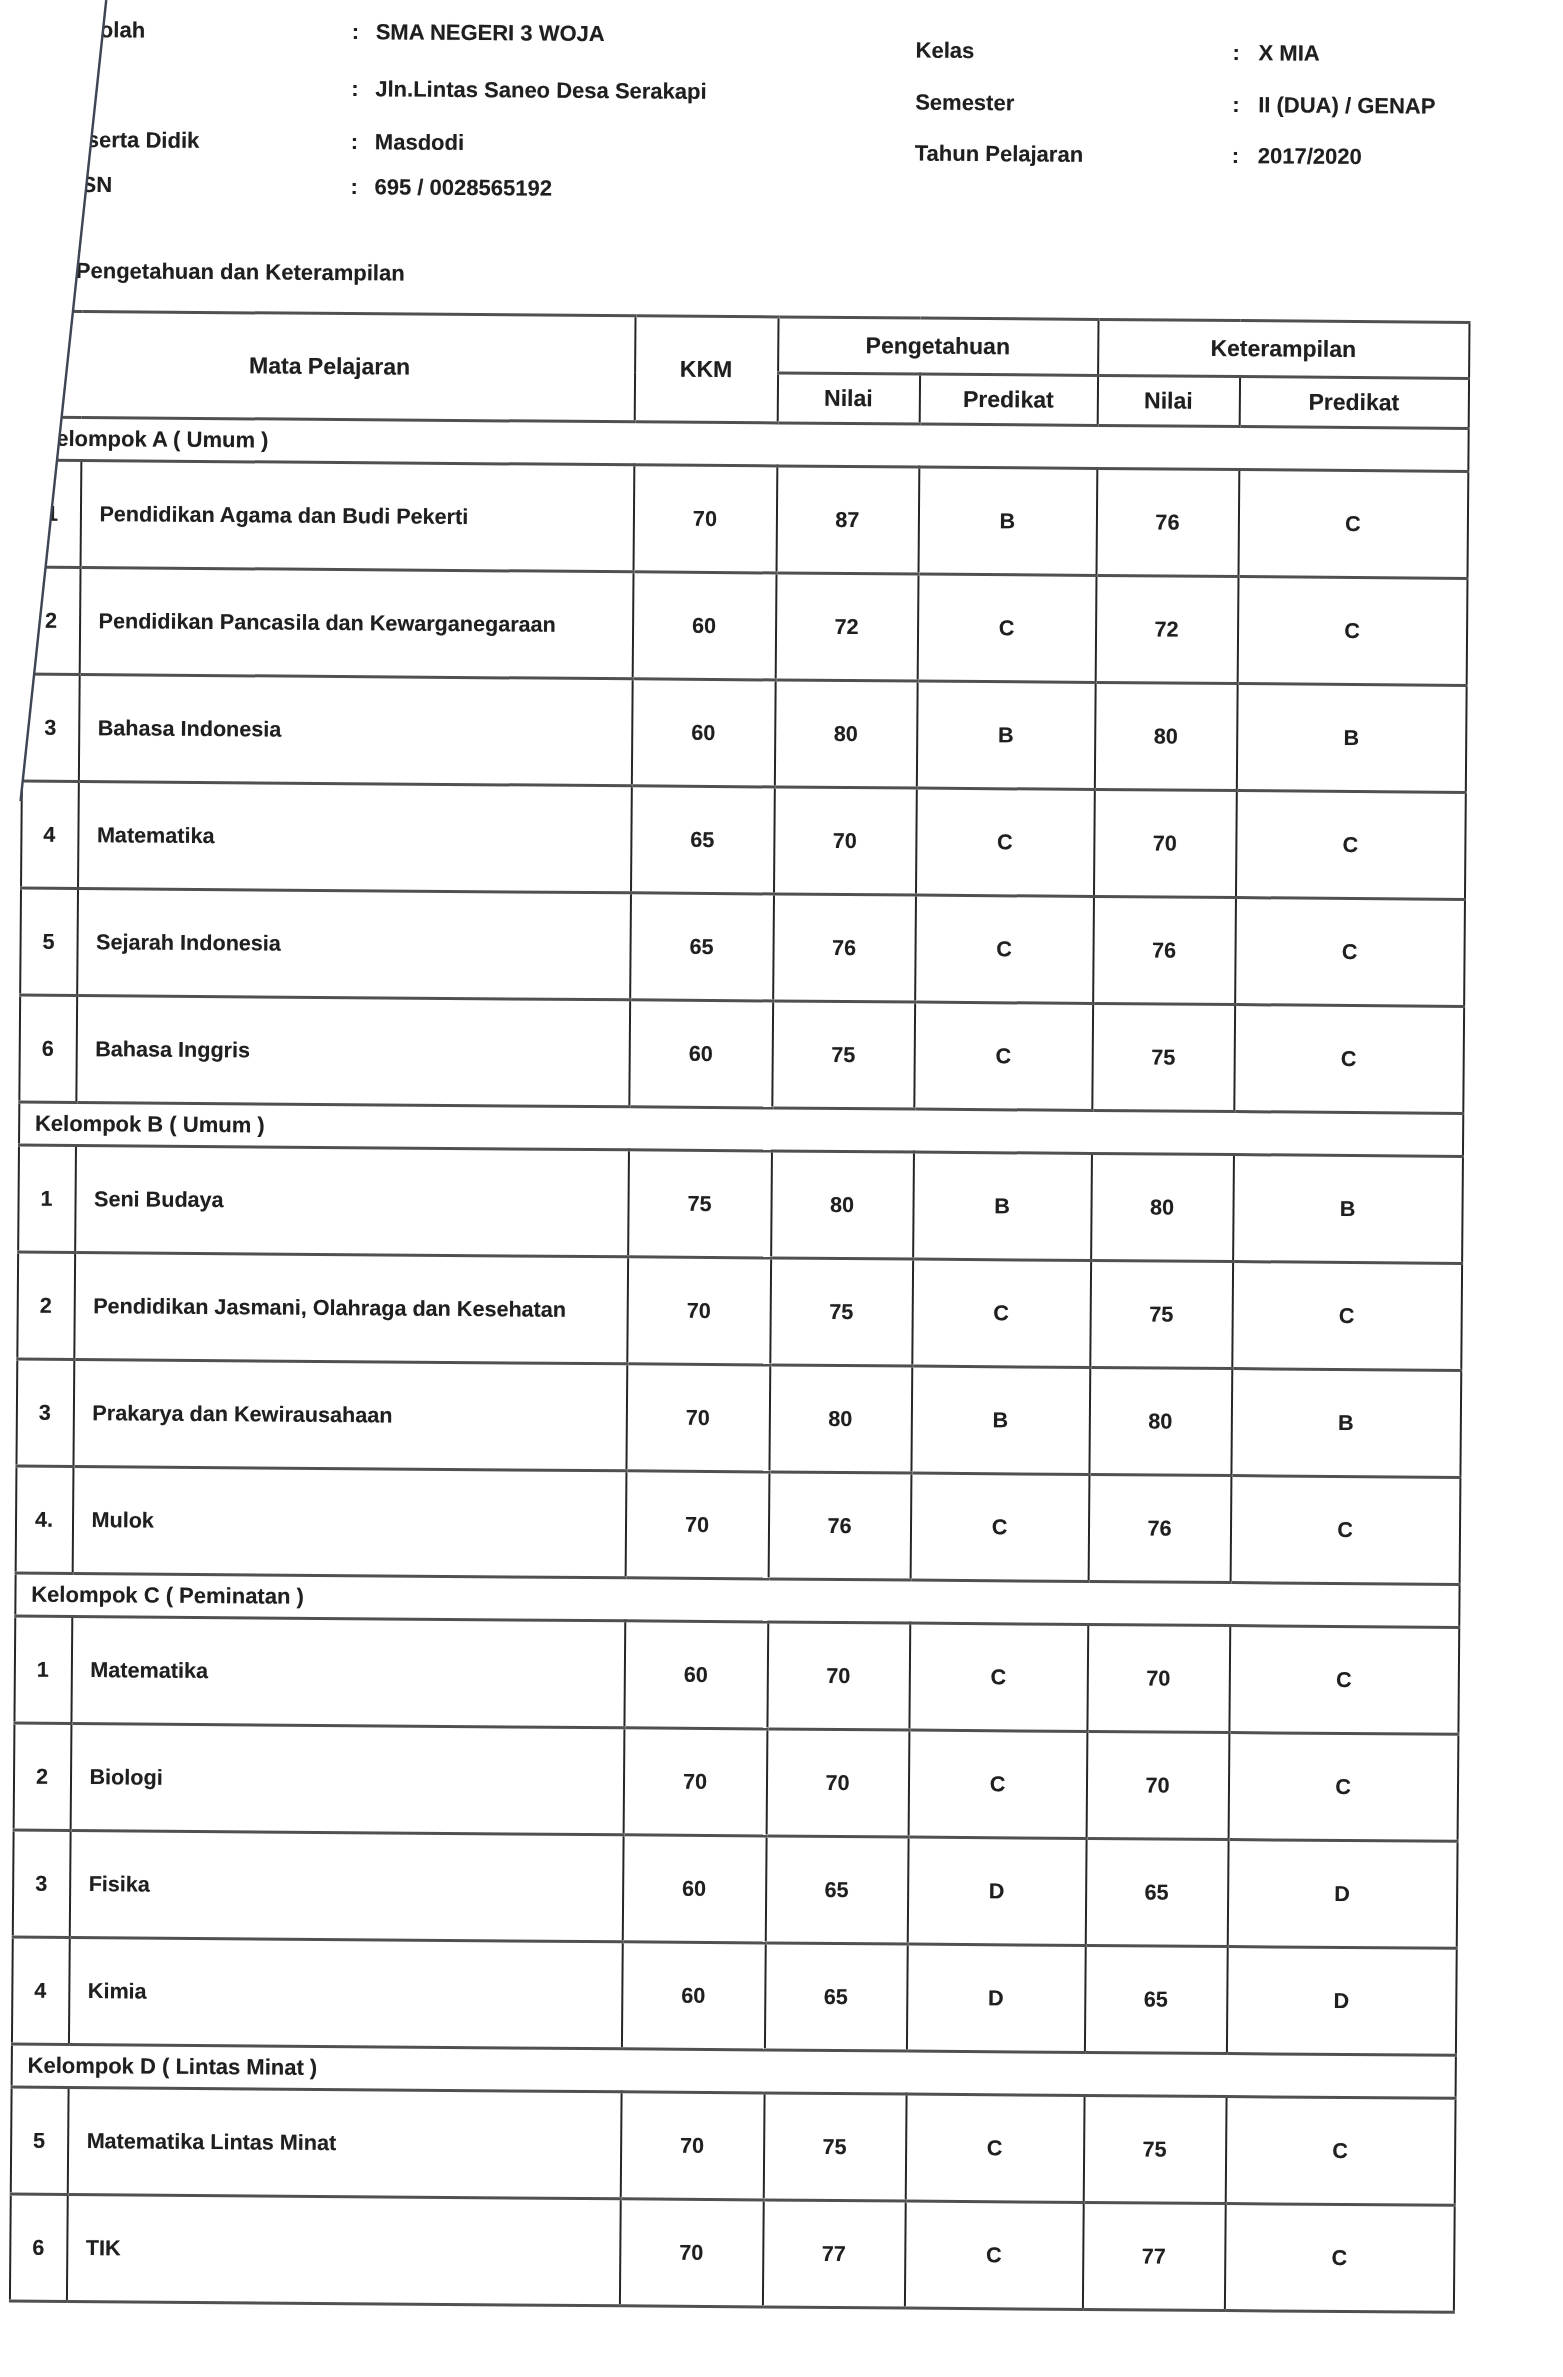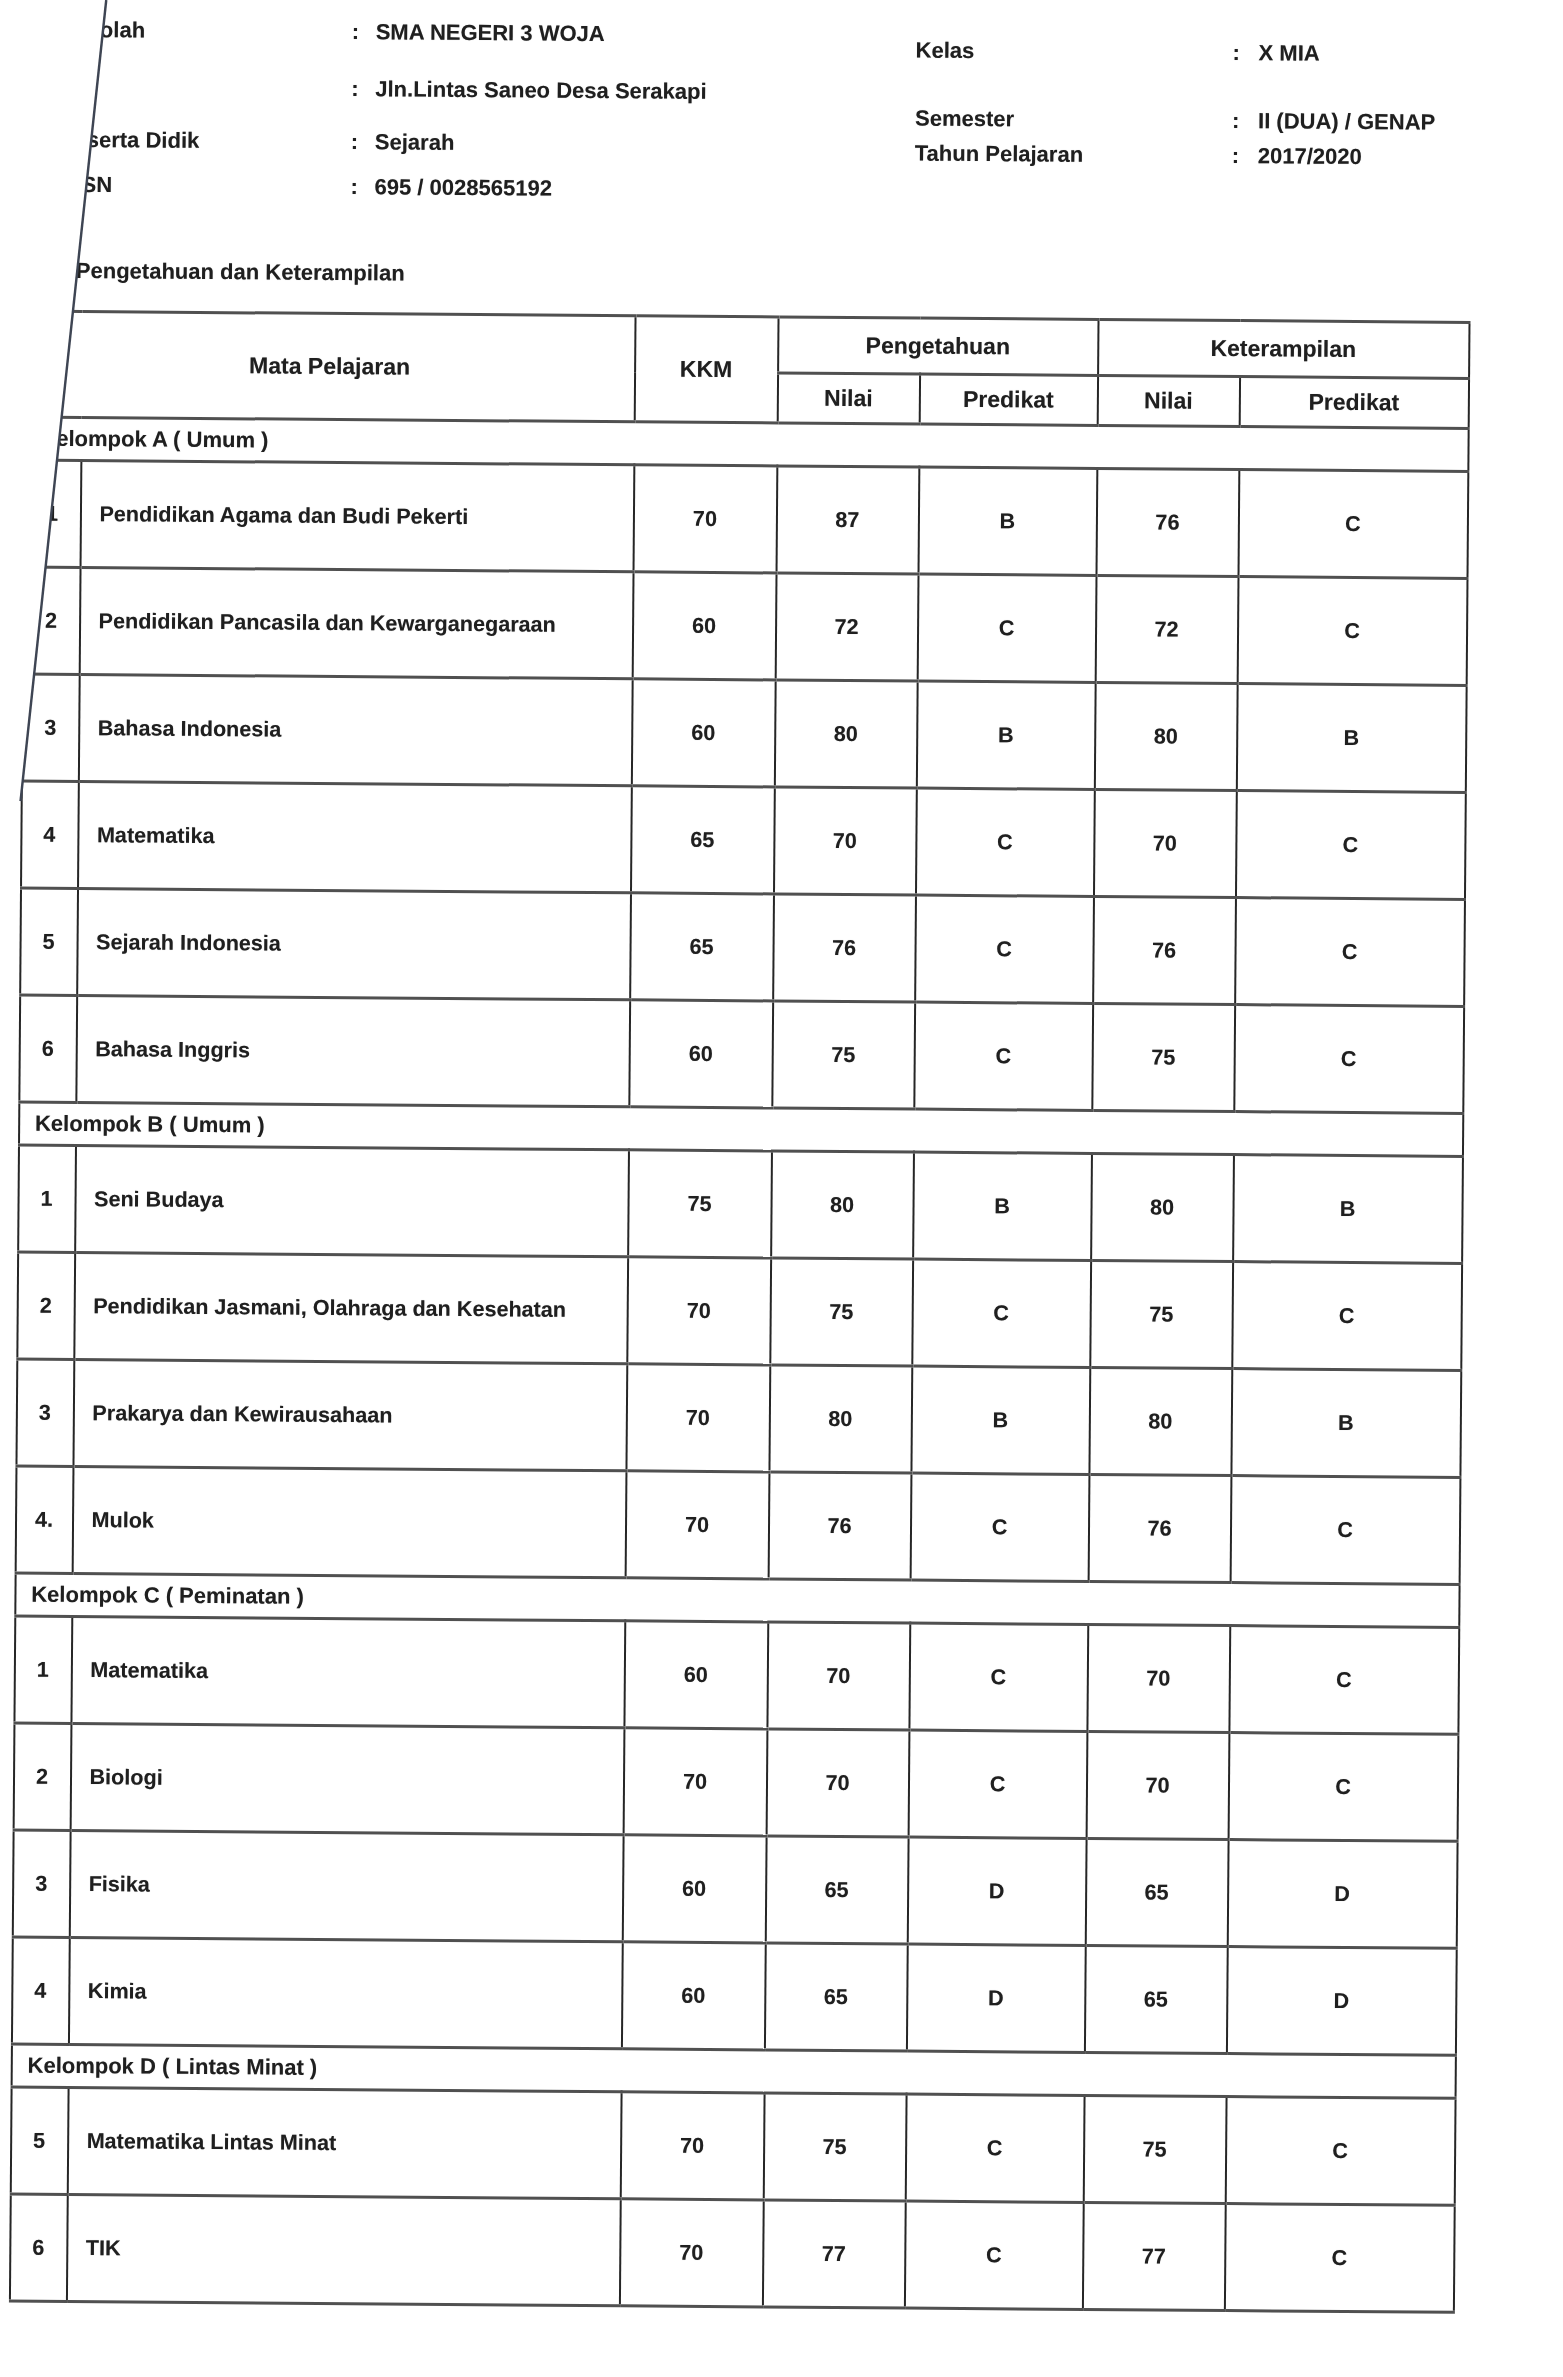--- a/index.html
+++ b/index.html
@@ -72,34 +72,34 @@
       <span class="val">SMA NEGERI 3 WOJA</span>
     </div>
     <div class="hrow left" style="top:75px">
       <span class="lab"></span>
       <span class="colon">:</span>
       <span class="val">Jln.Lintas Saneo Desa Serakapi</span>
     </div>
     <div class="hrow left" style="top:128px">
       <span class="lab">Peserta Didik</span>
       <span class="colon">:</span>
-      <span class="val">Sejarah</span>
+      <span class="val">Masdodi</span>
     </div>
     <div class="hrow left" style="top:173px">
       <span class="lab">NISN</span>
       <span class="colon">:</span>
       <span class="val">695  / 0028565192</span>
     </div>
 
     <div class="hrow right" style="top:32px">
       <span class="lab">Kelas</span>
       <span class="colon">:</span>
       <span class="val">X MIA</span>
     </div>
-    <div class="hrow right" style="top:100px">
+    <div class="hrow right" style="top:84px">
       <span class="lab">Semester</span>
       <span class="colon">:</span>
       <span class="val">II (DUA) / GENAP</span>
     </div>
     <div class="hrow right" style="top:135px">
       <span class="lab">Tahun Pelajaran</span>
       <span class="colon">:</span>
       <span class="val">2017/2020</span>
     </div>
 

